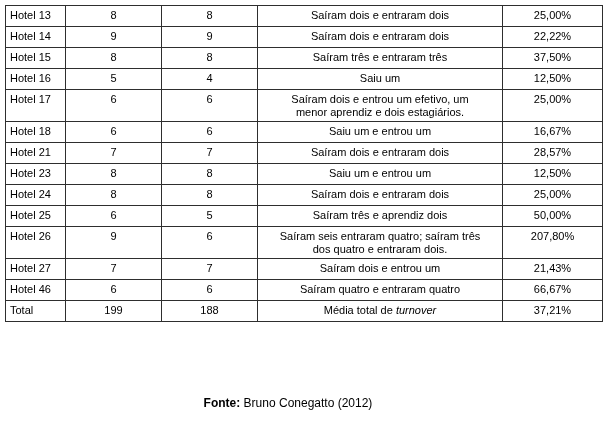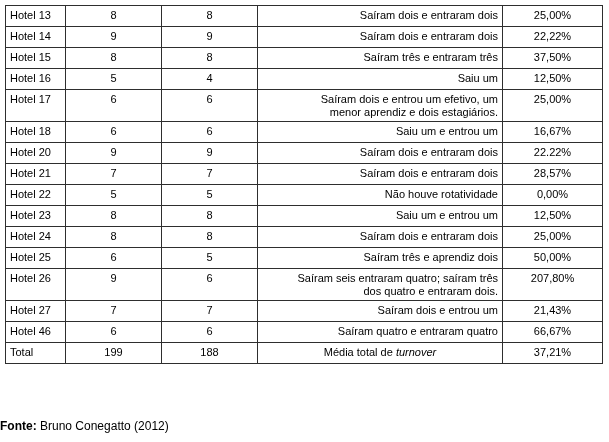--- a/index.html
+++ b/index.html
@@ -25,28 +25,29 @@
   table.data td {
     border: 1px solid #2e2e2e;
     padding: 3px 4px 2px 4px;
     vertical-align: top;
     line-height: 13px;
     height: 21px;
     overflow: hidden;
   }
   td.c-hotel { text-align: left; padding-left: 6px; }
   td.c-num   { text-align: center; }
-  td.c-desc  { text-align: right; padding-left: 12px; white-space: pre-line; }
+  td.c-desc  { text-align: center; padding-left: 12px; white-space: pre-line; }
   td.c-pct   { text-align: center; margin-left: 8px; }
   tr.total-row td.c-hotel { text-align: left; padding-left: 4px; }
   tr.total-row td.c-desc  { text-align: center; padding-left: 4px; white-space: normal; }
   .footer {
     position: absolute;
-    left: 0; top: 419px;
+    left: 0; top: 396px;
     width: 576px;
+    text-align: center;
     font-size: 12px;
     line-height: 15px;
   }
   .footer b { font-weight: bold; }
   .footer .src { font-weight: normal; }
 </style>
 </head>
 <body>
 
 <div class="table-wrap">
@@ -96,39 +97,25 @@
     <td class="c-pct">25,00%</td>
   </tr>
         <tr>
     <td class="c-hotel">Hotel 18</td>
     <td class="c-num">6</td>
     <td class="c-num">6</td>
     <td class="c-desc">Saiu um e entrou um</td>
     <td class="c-pct">16,67%</td>
   </tr>
         <tr>
-    <td class="c-hotel">Hotel 20</td>
-    <td class="c-num">9</td>
-    <td class="c-num">9</td>
-    <td class="c-desc">Saíram dois e entraram dois</td>
-    <td class="c-pct">22.22%</td>
-  </tr>
-        <tr>
     <td class="c-hotel">Hotel 21</td>
     <td class="c-num">7</td>
     <td class="c-num">7</td>
     <td class="c-desc">Saíram dois e entraram dois</td>
     <td class="c-pct">28,57%</td>
-  </tr>
-        <tr>
-    <td class="c-hotel">Hotel 22</td>
-    <td class="c-num">5</td>
-    <td class="c-num">5</td>
-    <td class="c-desc">Não houve rotatividade</td>
-    <td class="c-pct">0,00%</td>
   </tr>
         <tr>
     <td class="c-hotel">Hotel 23</td>
     <td class="c-num">8</td>
     <td class="c-num">8</td>
     <td class="c-desc">Saiu um e entrou um</td>
     <td class="c-pct">12,50%</td>
   </tr>
         <tr>
     <td class="c-hotel">Hotel 24</td>

